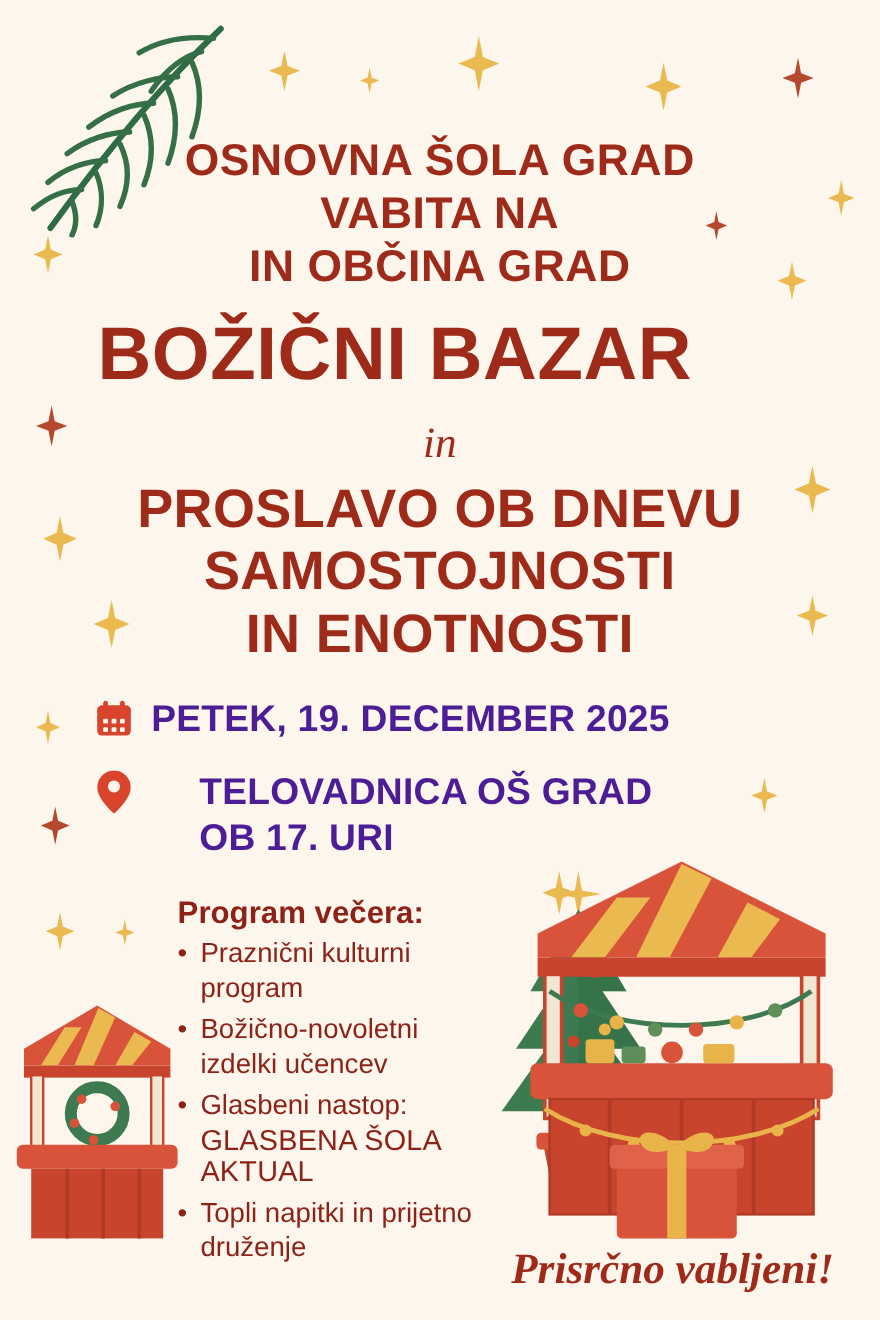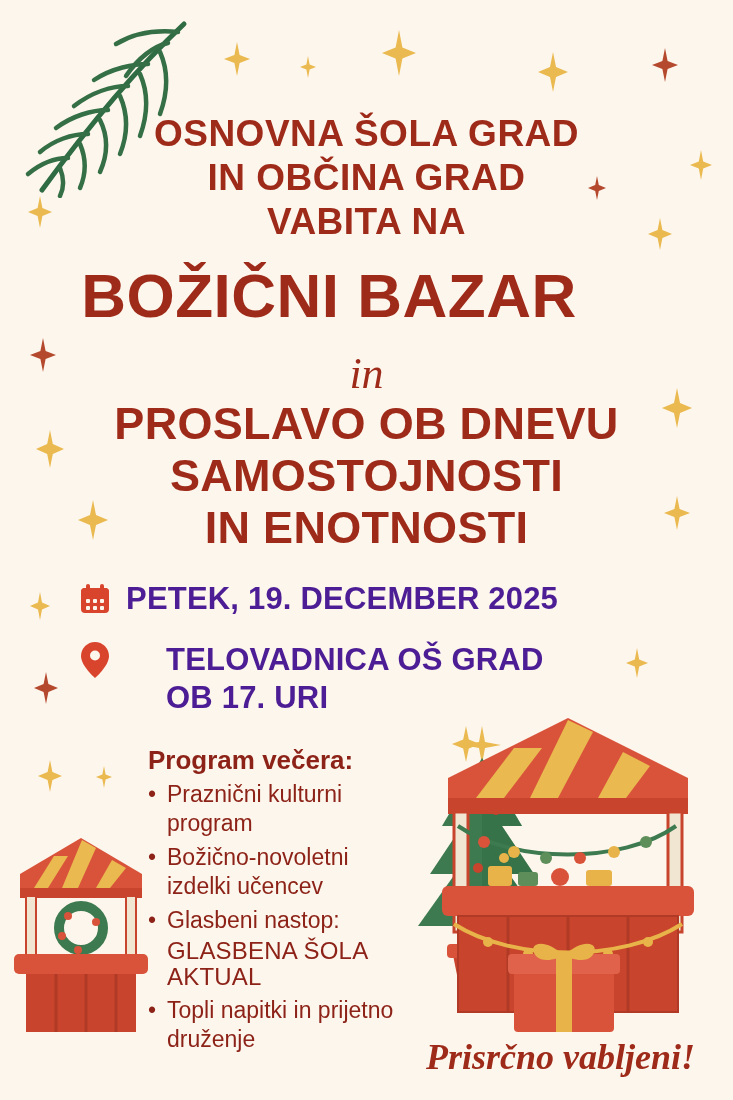--- a/index.html
+++ b/index.html
@@ -67,21 +67,21 @@
   }
   .title-in {
     position: absolute;
     left: 0;
     top: 348px;
     width: 733px;
     text-align: center;
     font-family: "Liberation Serif", serif;
     font-style: italic;
     color: #9e2a19;
-    font-size: 44px;
+    font-size: 36px;
   }
   .title-sub {
     position: absolute;
     left: 0;
     top: 398px;
     width: 733px;
     text-align: center;
     font-weight: bold;
     color: #9e2a19;
     font-size: 45px;
@@ -308,22 +308,22 @@
         <path d="M80 116 C64 116 46 122 32 134"></path>
         <path d="M72 126 C78 140 78 156 72 170"></path>
         <path d="M60 140 C46 140 32 146 20 156"></path>
         <path d="M52 150 C56 160 56 170 52 178"></path>
       </g>
     </svg>
   </div>
 
   <div class="head-block">
     <div class="head-line">OSNOVNA ŠOLA GRAD</div>
+    <div class="head-line">VABITA NA</div>
     <div class="head-line">IN OBČINA GRAD</div>
-    <div class="head-line">VABITA NA</div>
   </div>
 
   <div class="title-main">BOŽIČNI BAZAR</div>
   <div class="title-in">in</div>
   <div class="title-sub">
     <div>PROSLAVO OB DNEVU</div>
     <div>SAMOSTOJNOSTI</div>
     <div>IN ENOTNOSTI</div>
   </div>
 

